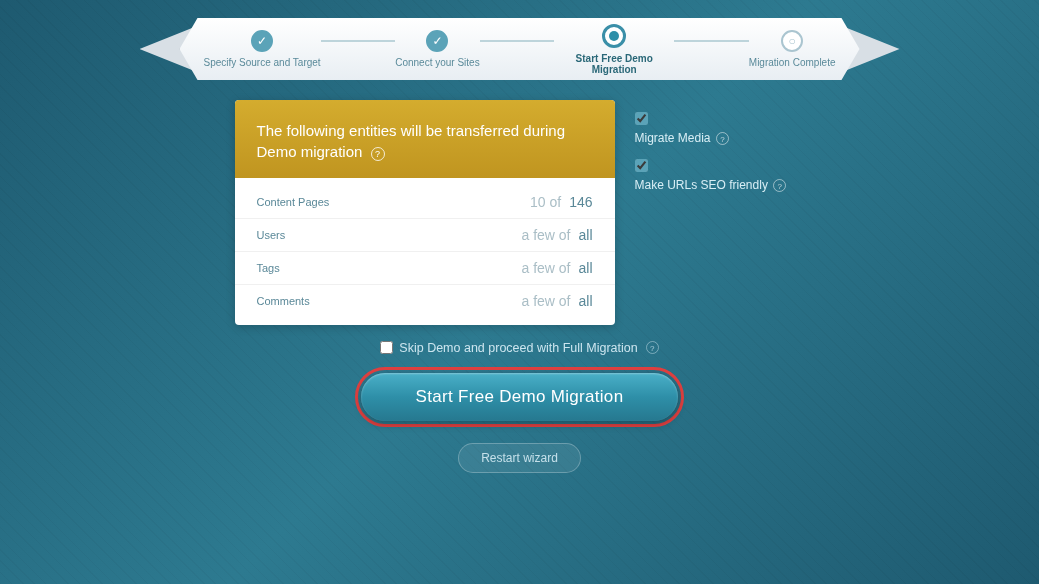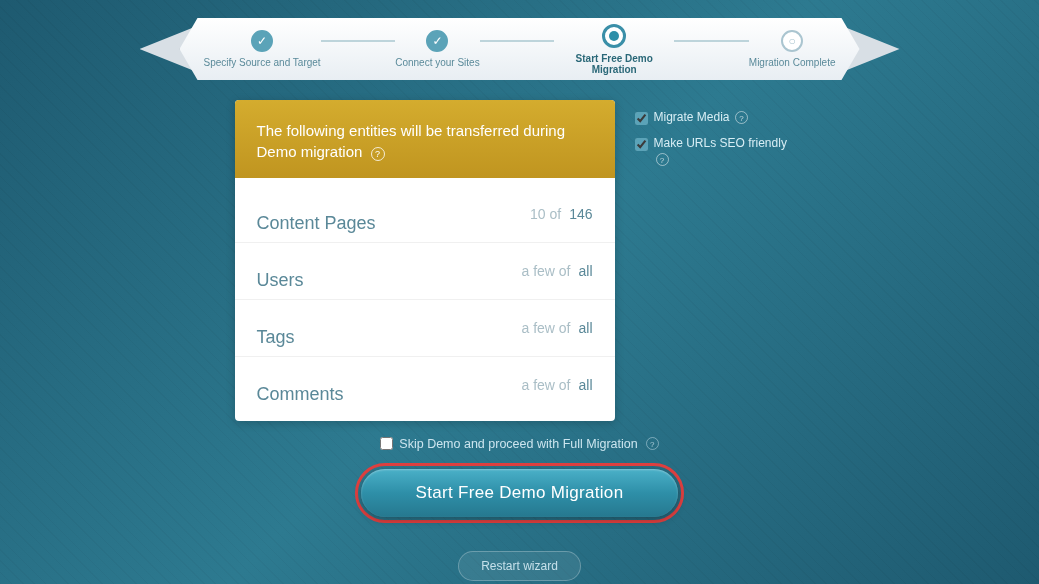--- a/index.html
+++ b/index.html
@@ -164,23 +164,22 @@
       padding: 8px 22px;
       border-bottom: 1px solid #f0f0f0;
     }
 
     .entity-row:last-child {
       border-bottom: none;
     }
 
     .entity-name {
       flex: 1;
-      font-size: 18px;
+      font-size: 11px;
       color: #5a8898;
-      margin-top: 19px;
     }
 
     .entity-count {
       font-size: 14px;
       color: #8ab0bc;
       text-align: right;
       min-width: 80px;
       display: flex;
       justify-content: flex-end;
       gap: 8px;
@@ -199,20 +198,21 @@
     .options-panel {
       width: 170px;
       padding-top: 10px;
     }
 
     .option-item {
       display: flex;
       align-items: flex-start;
       gap: 6px;
       margin-bottom: 10px;
+      flex-direction: column;
     }
 
     .option-item input[type="checkbox"] {
       margin-top: 2px;
       width: 13px;
       height: 13px;
       cursor: pointer;
       accent-color: #5ba3b8;
     }
 
@@ -292,21 +292,21 @@
       cursor: pointer;
       letter-spacing: 0.3px;
       box-shadow: inset 0 1px 2px rgba(255,255,255,0.3), 0 3px 8px rgba(0,0,0,0.3);
       transition: all 0.2s;
     }
 
     
     .restart-row {
       display: flex;
       justify-content: center;
-      margin-top: 28px;
+      margin-top: 16px;
       position: relative;
       z-index: 2;
     }
 
     .restart-btn {
       background: rgba(255,255,255,0.08);
       border: 1px solid rgba(255,255,255,0.25);
       border-radius: 20px;
       color: #c5e0ea;
       font-size: 12px;

